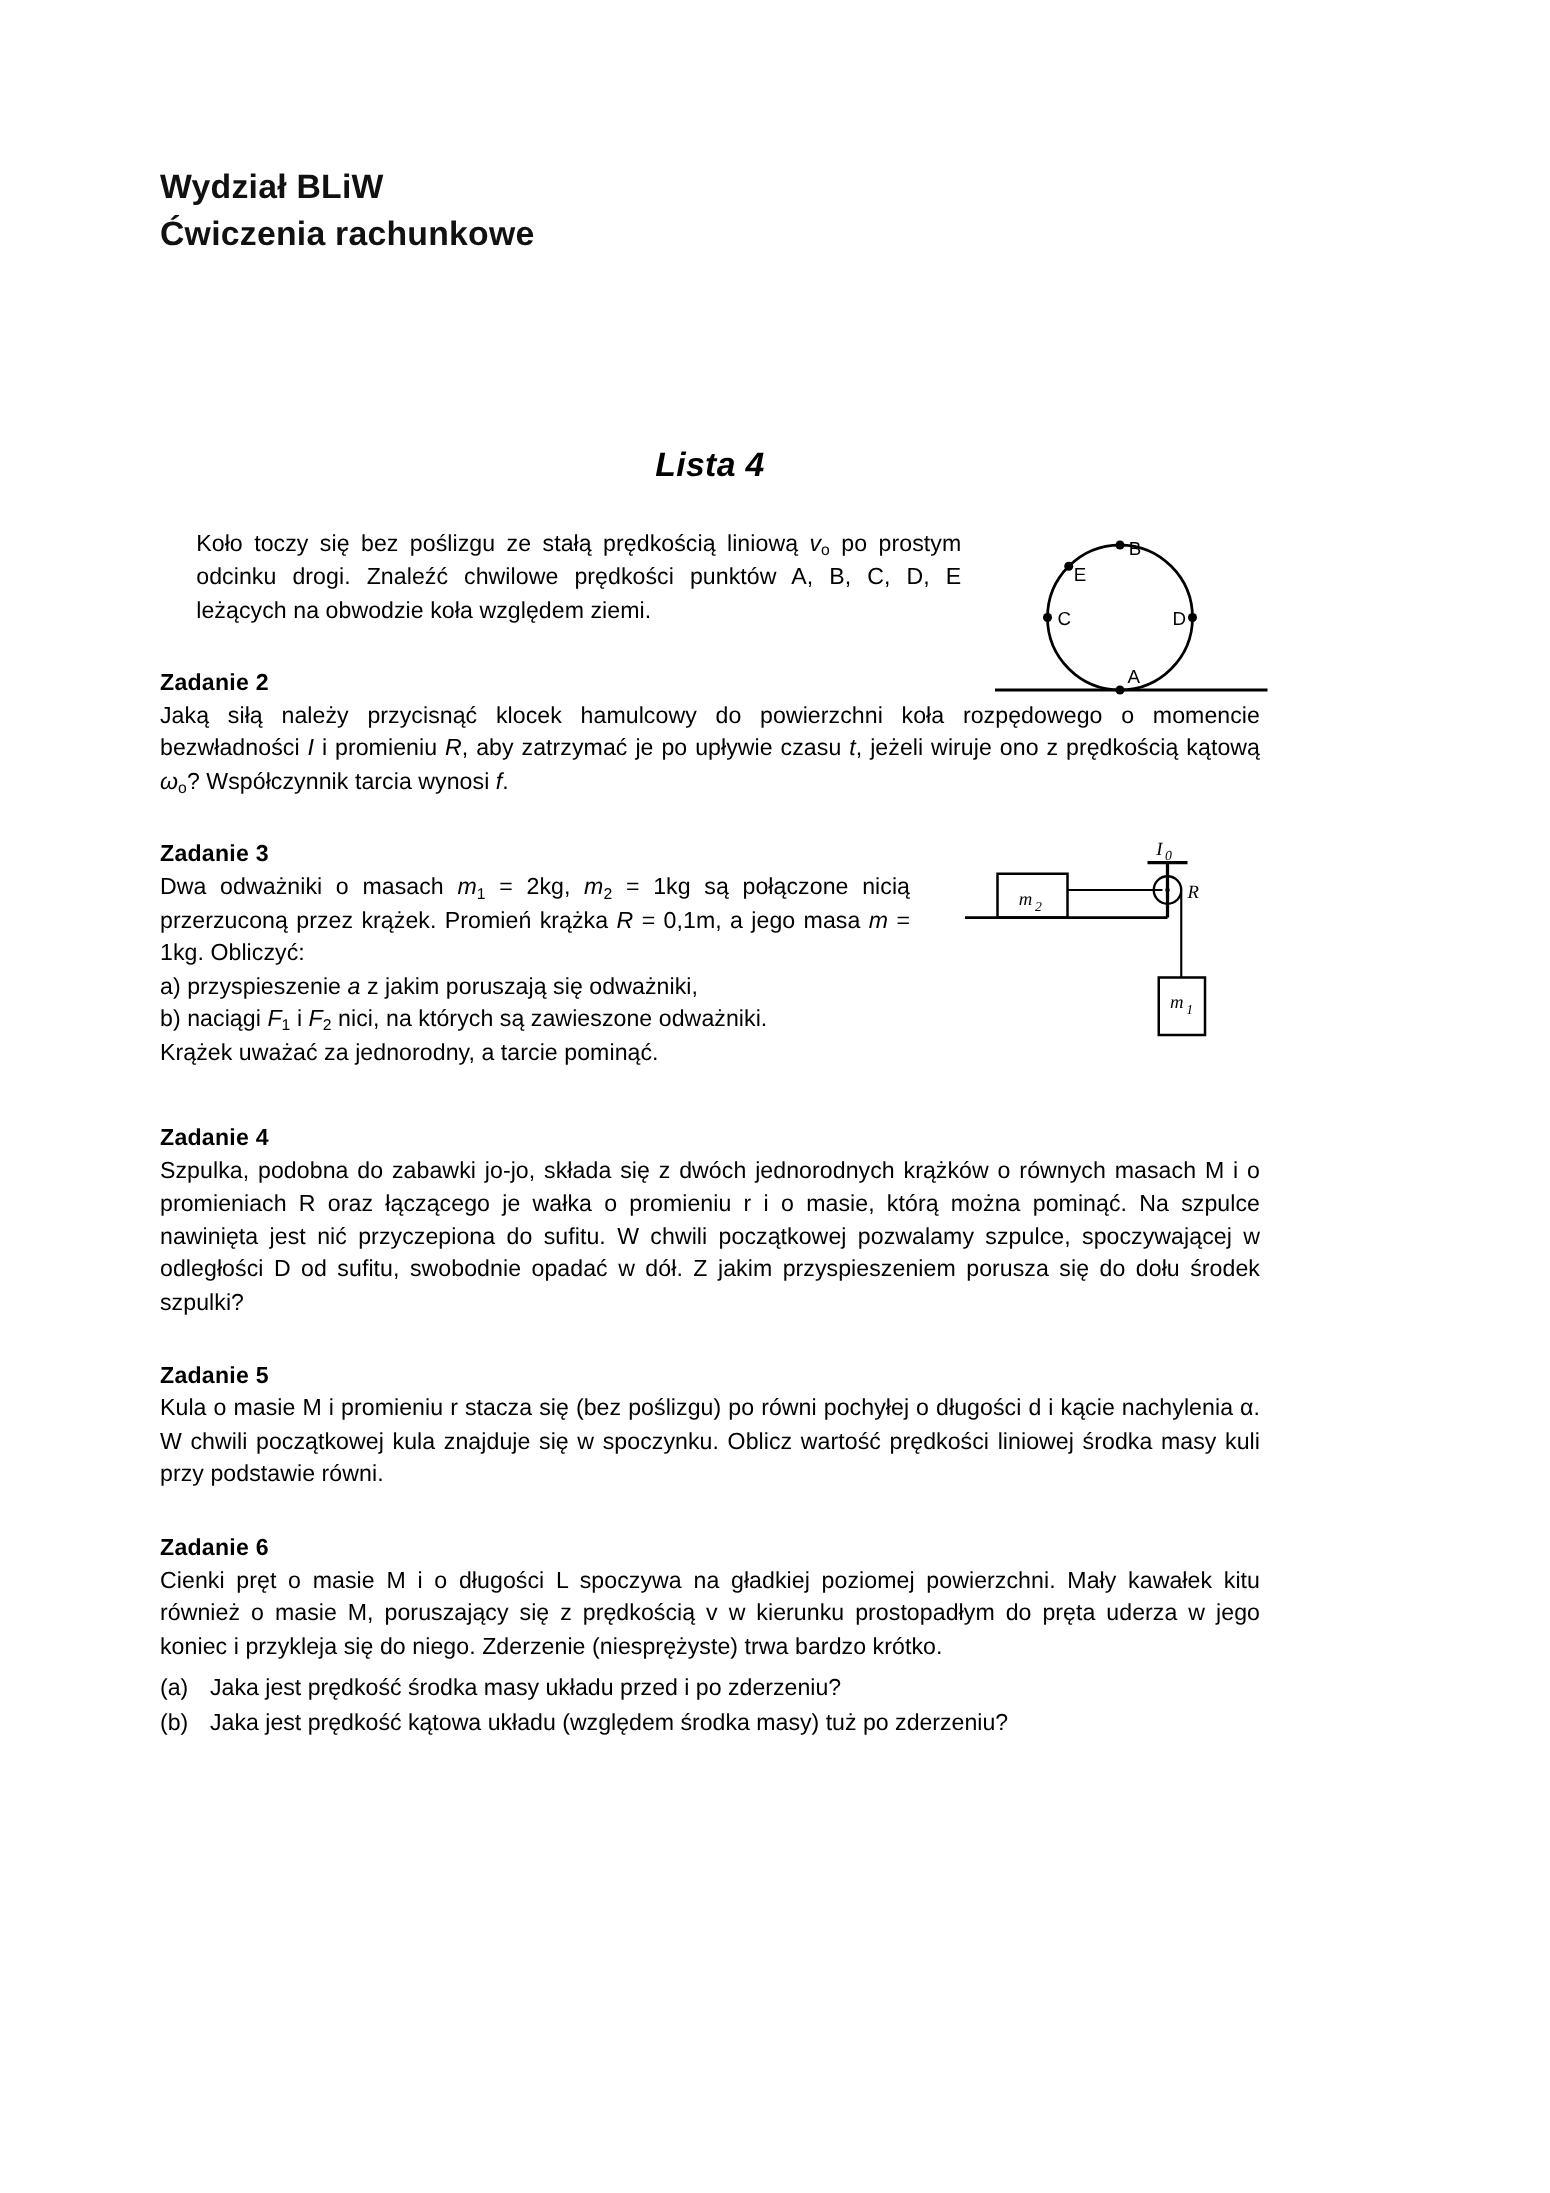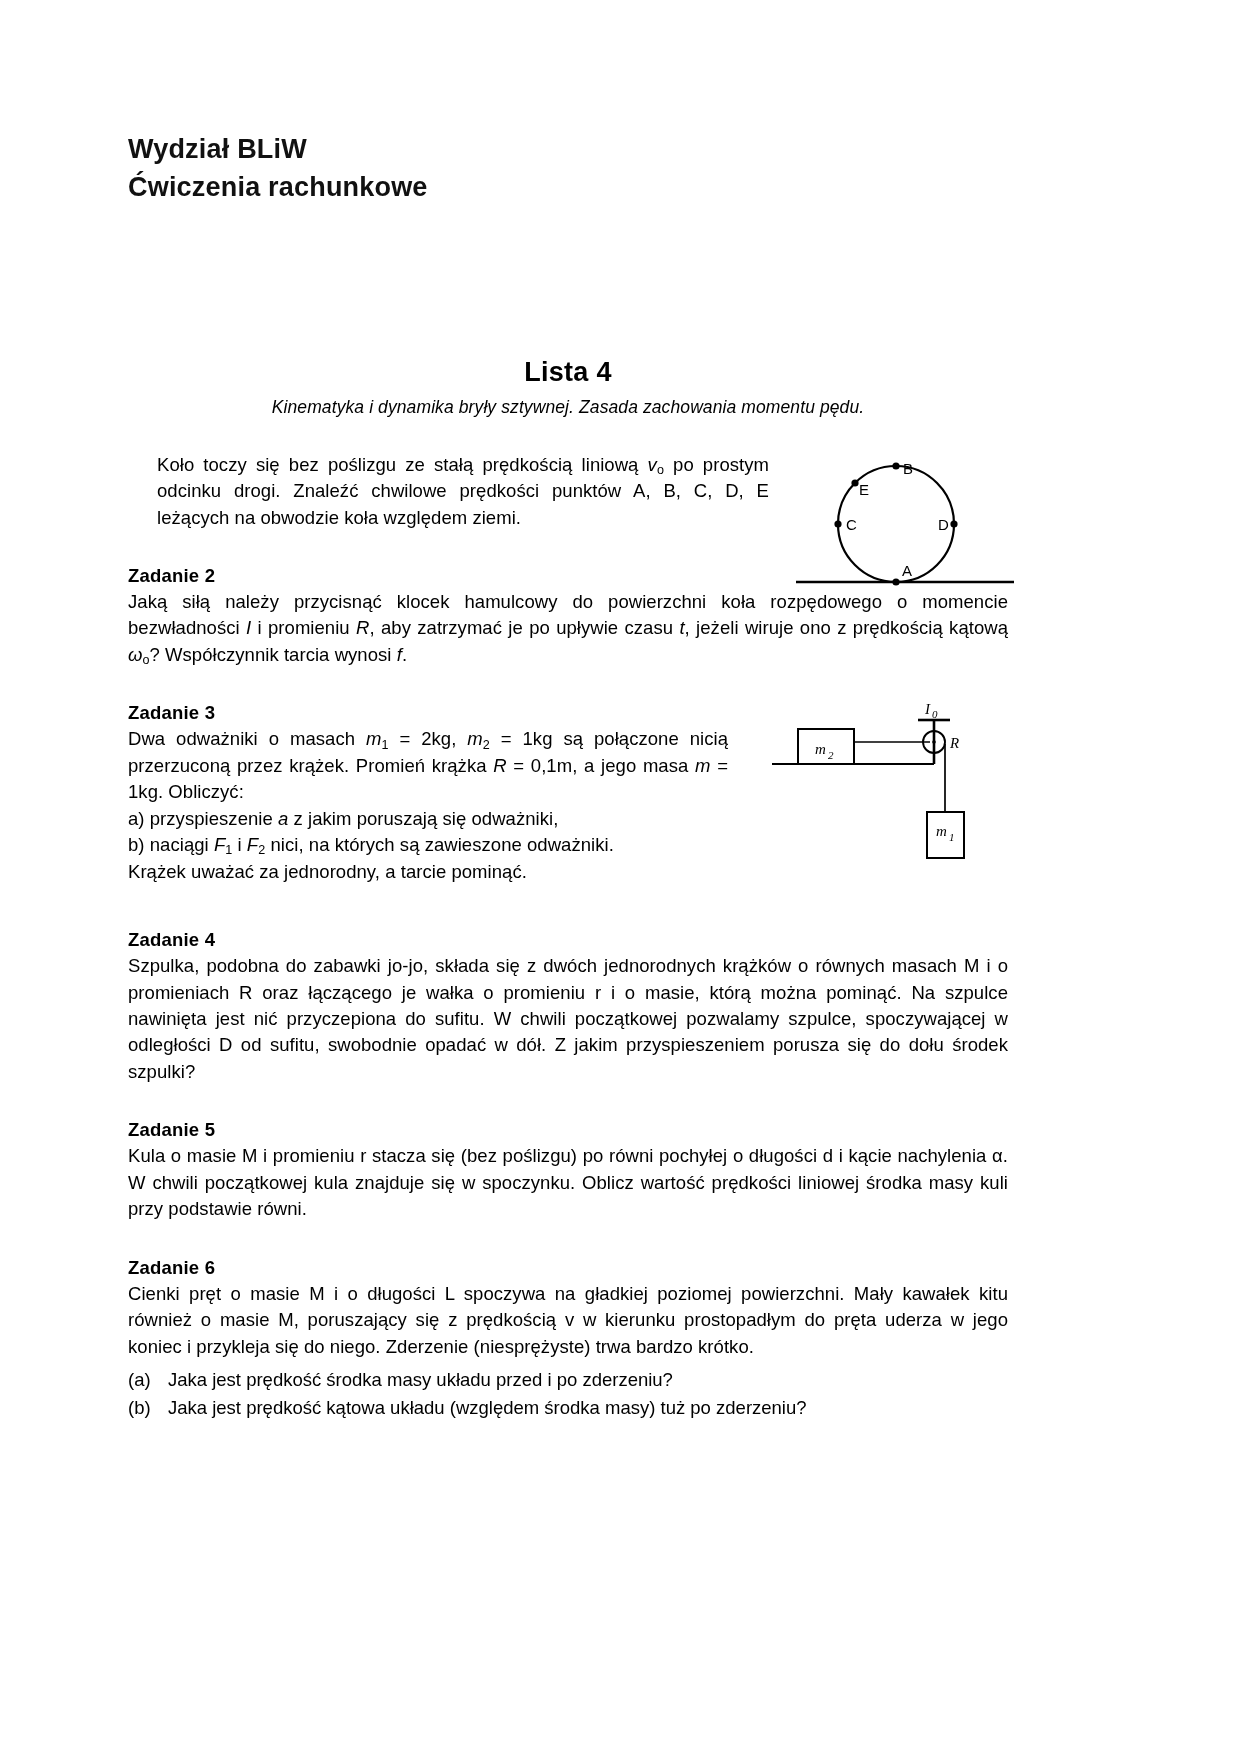--- a/index.html
+++ b/index.html
@@ -43,20 +43,21 @@
 
   
   .title-block {
     margin-top: 150px;
     text-align: center;
   }
   .doc-title {
     font-size: 27px;
     font-weight: 700;
     letter-spacing: 0.3px;
+    font-style: italic;
   }
   .doc-subtitle {
     font-size: 17.5px;
     font-style: italic;
     margin-top: 9px;
     letter-spacing: 0.1px;
   }
 
   
   .task {
@@ -119,21 +120,20 @@
 <div class="page">
   <div class="content">
 
     <div class="dept-block">
       <div class="dept-line">Wydział BLiW</div>
       <div class="dept-line">Ćwiczenia rachunkowe</div>
     </div>
 
     <div class="title-block">
       <div class="doc-title">Lista 4</div>
-      <div class="doc-subtitle">Kinematyka i dynamika bryły sztywnej. Zasada zachowania momentu pędu.</div>
     </div>
 
     <div class="task">
       <div class="task-body narrow">Koło toczy się bez poślizgu ze stałą prędkością liniową <i class="v">v</i><sub>o</sub> po prostym odcinku drogi. Znaleźć chwilowe prędkości punktów A, B, C, D, E leżących na obwodzie koła względem ziemi.</div>
 
       <div class="fig" id="fig-wheel">
         <svg width="230" height="145" viewBox="0 0 230 145" xmlns="http://www.w3.org/2000/svg">
 
           <line x1="6" y1="136" x2="224" y2="136" stroke="#000" stroke-width="2.4"></line>
 

